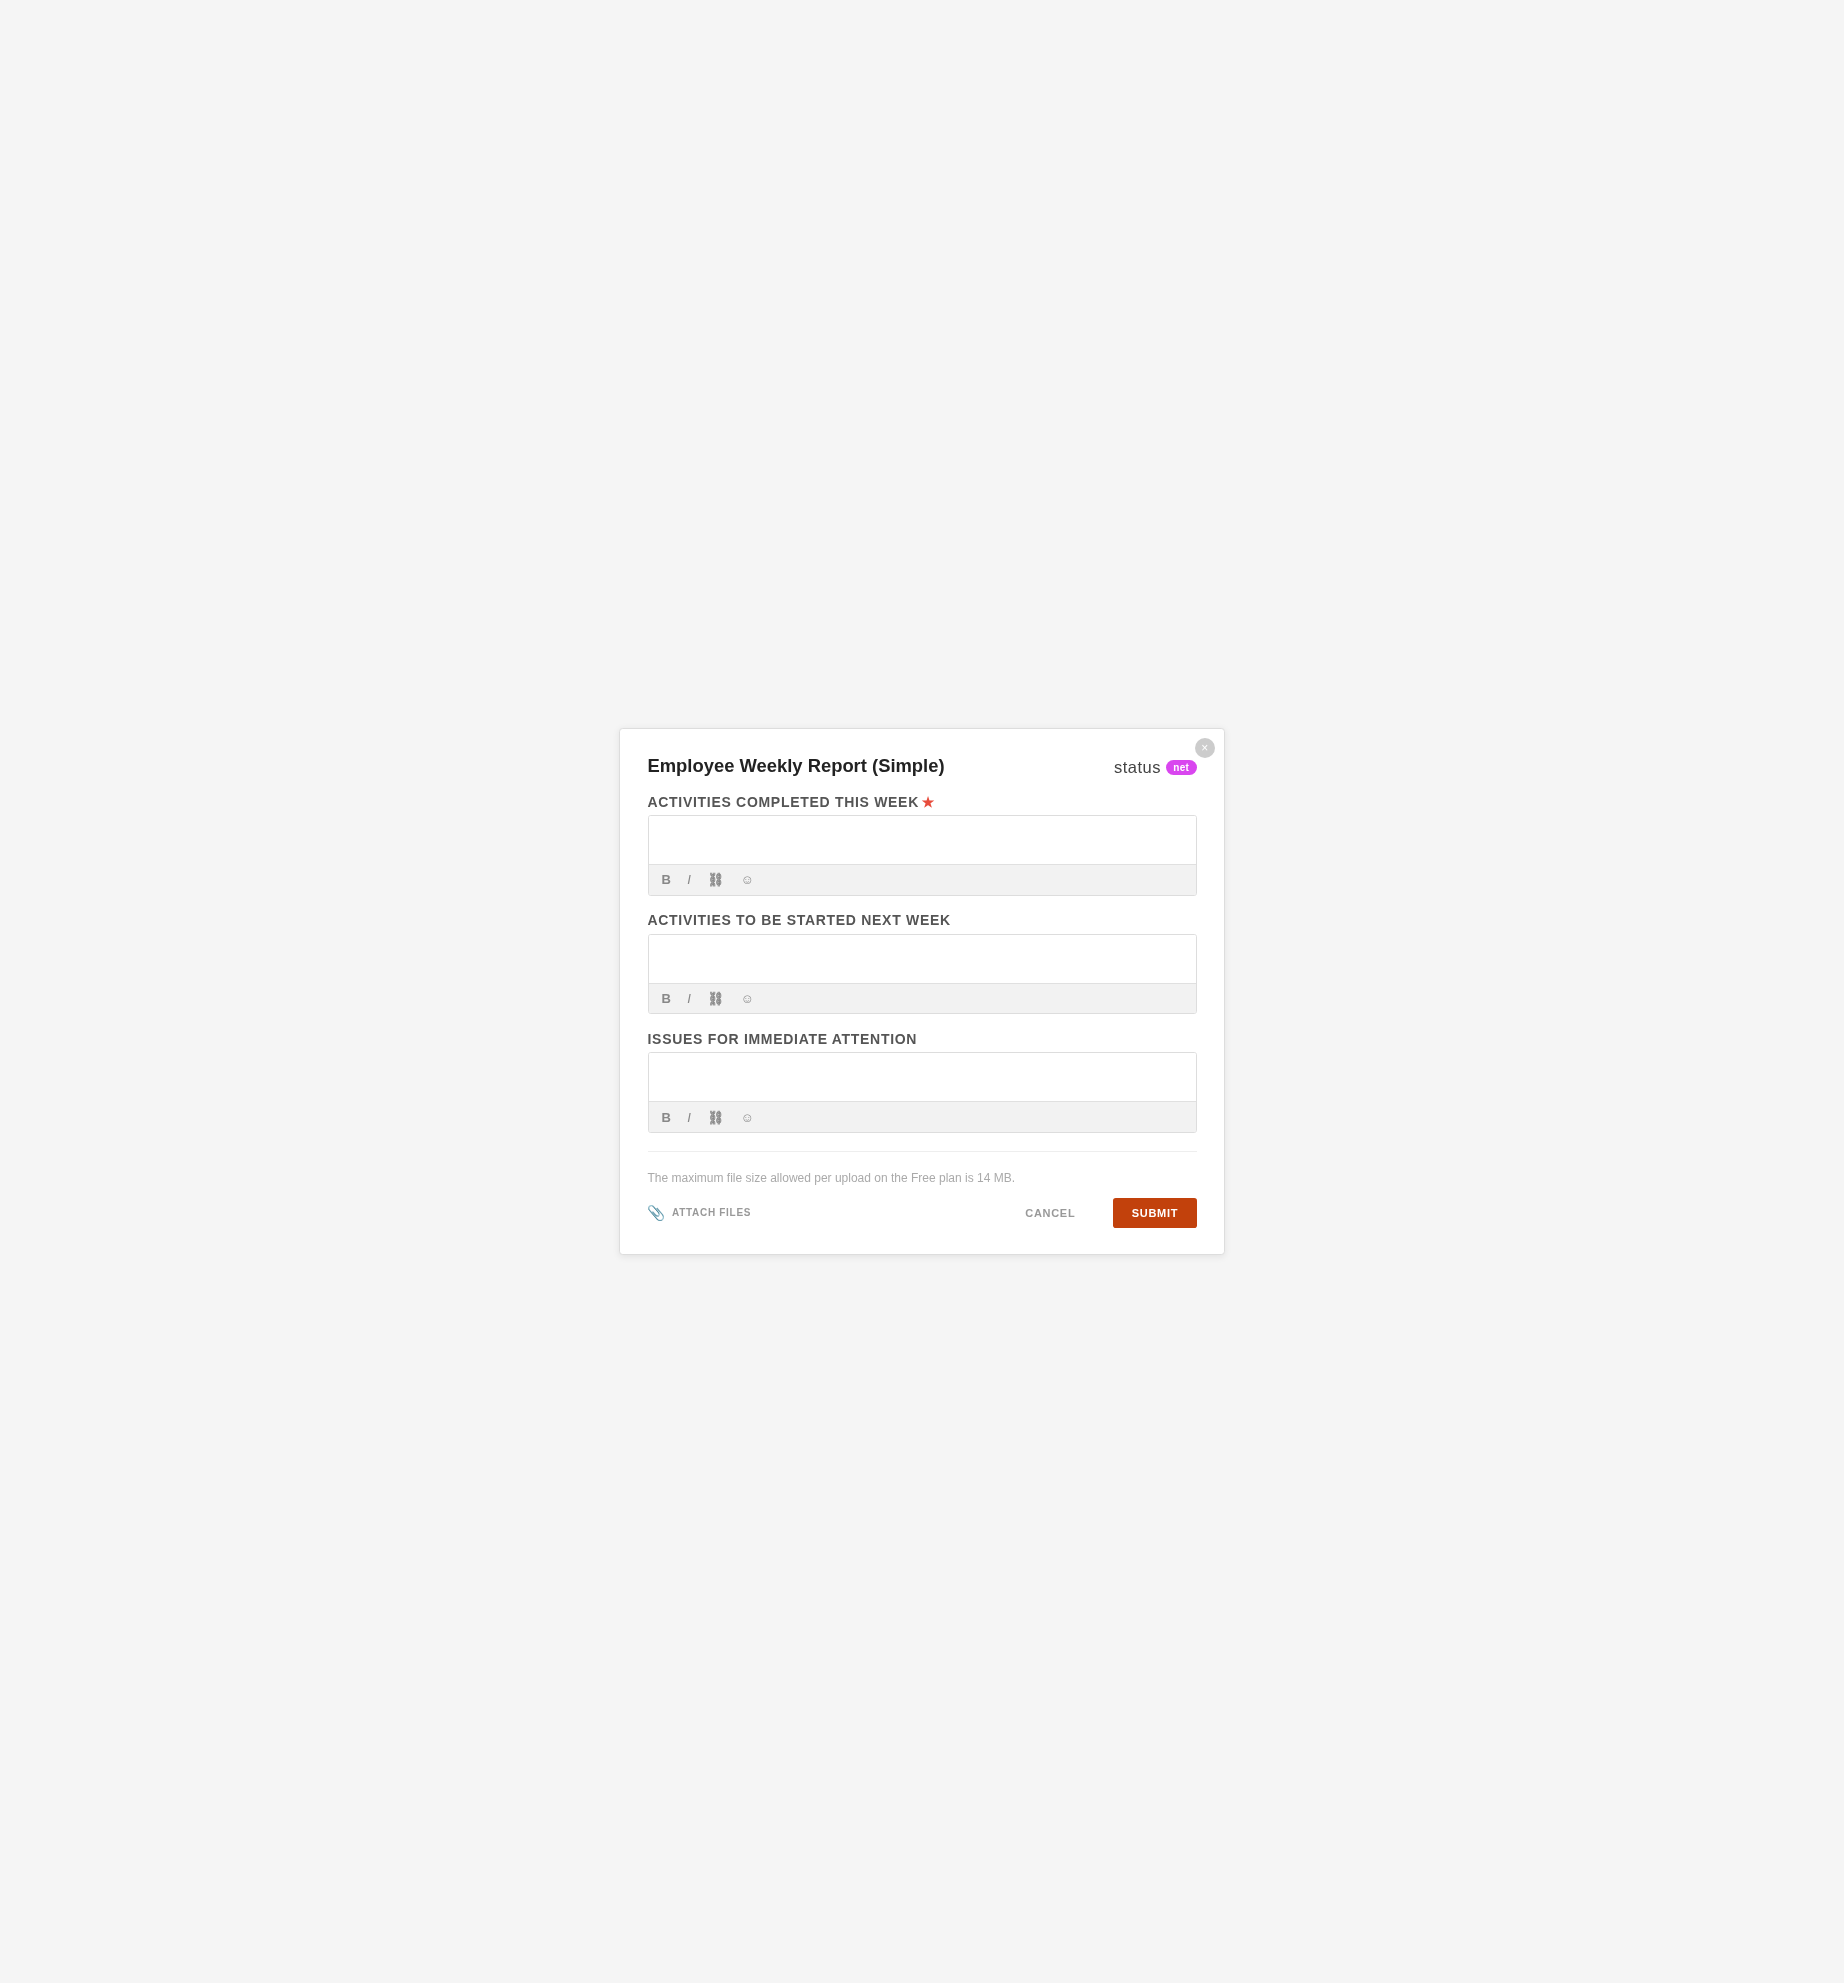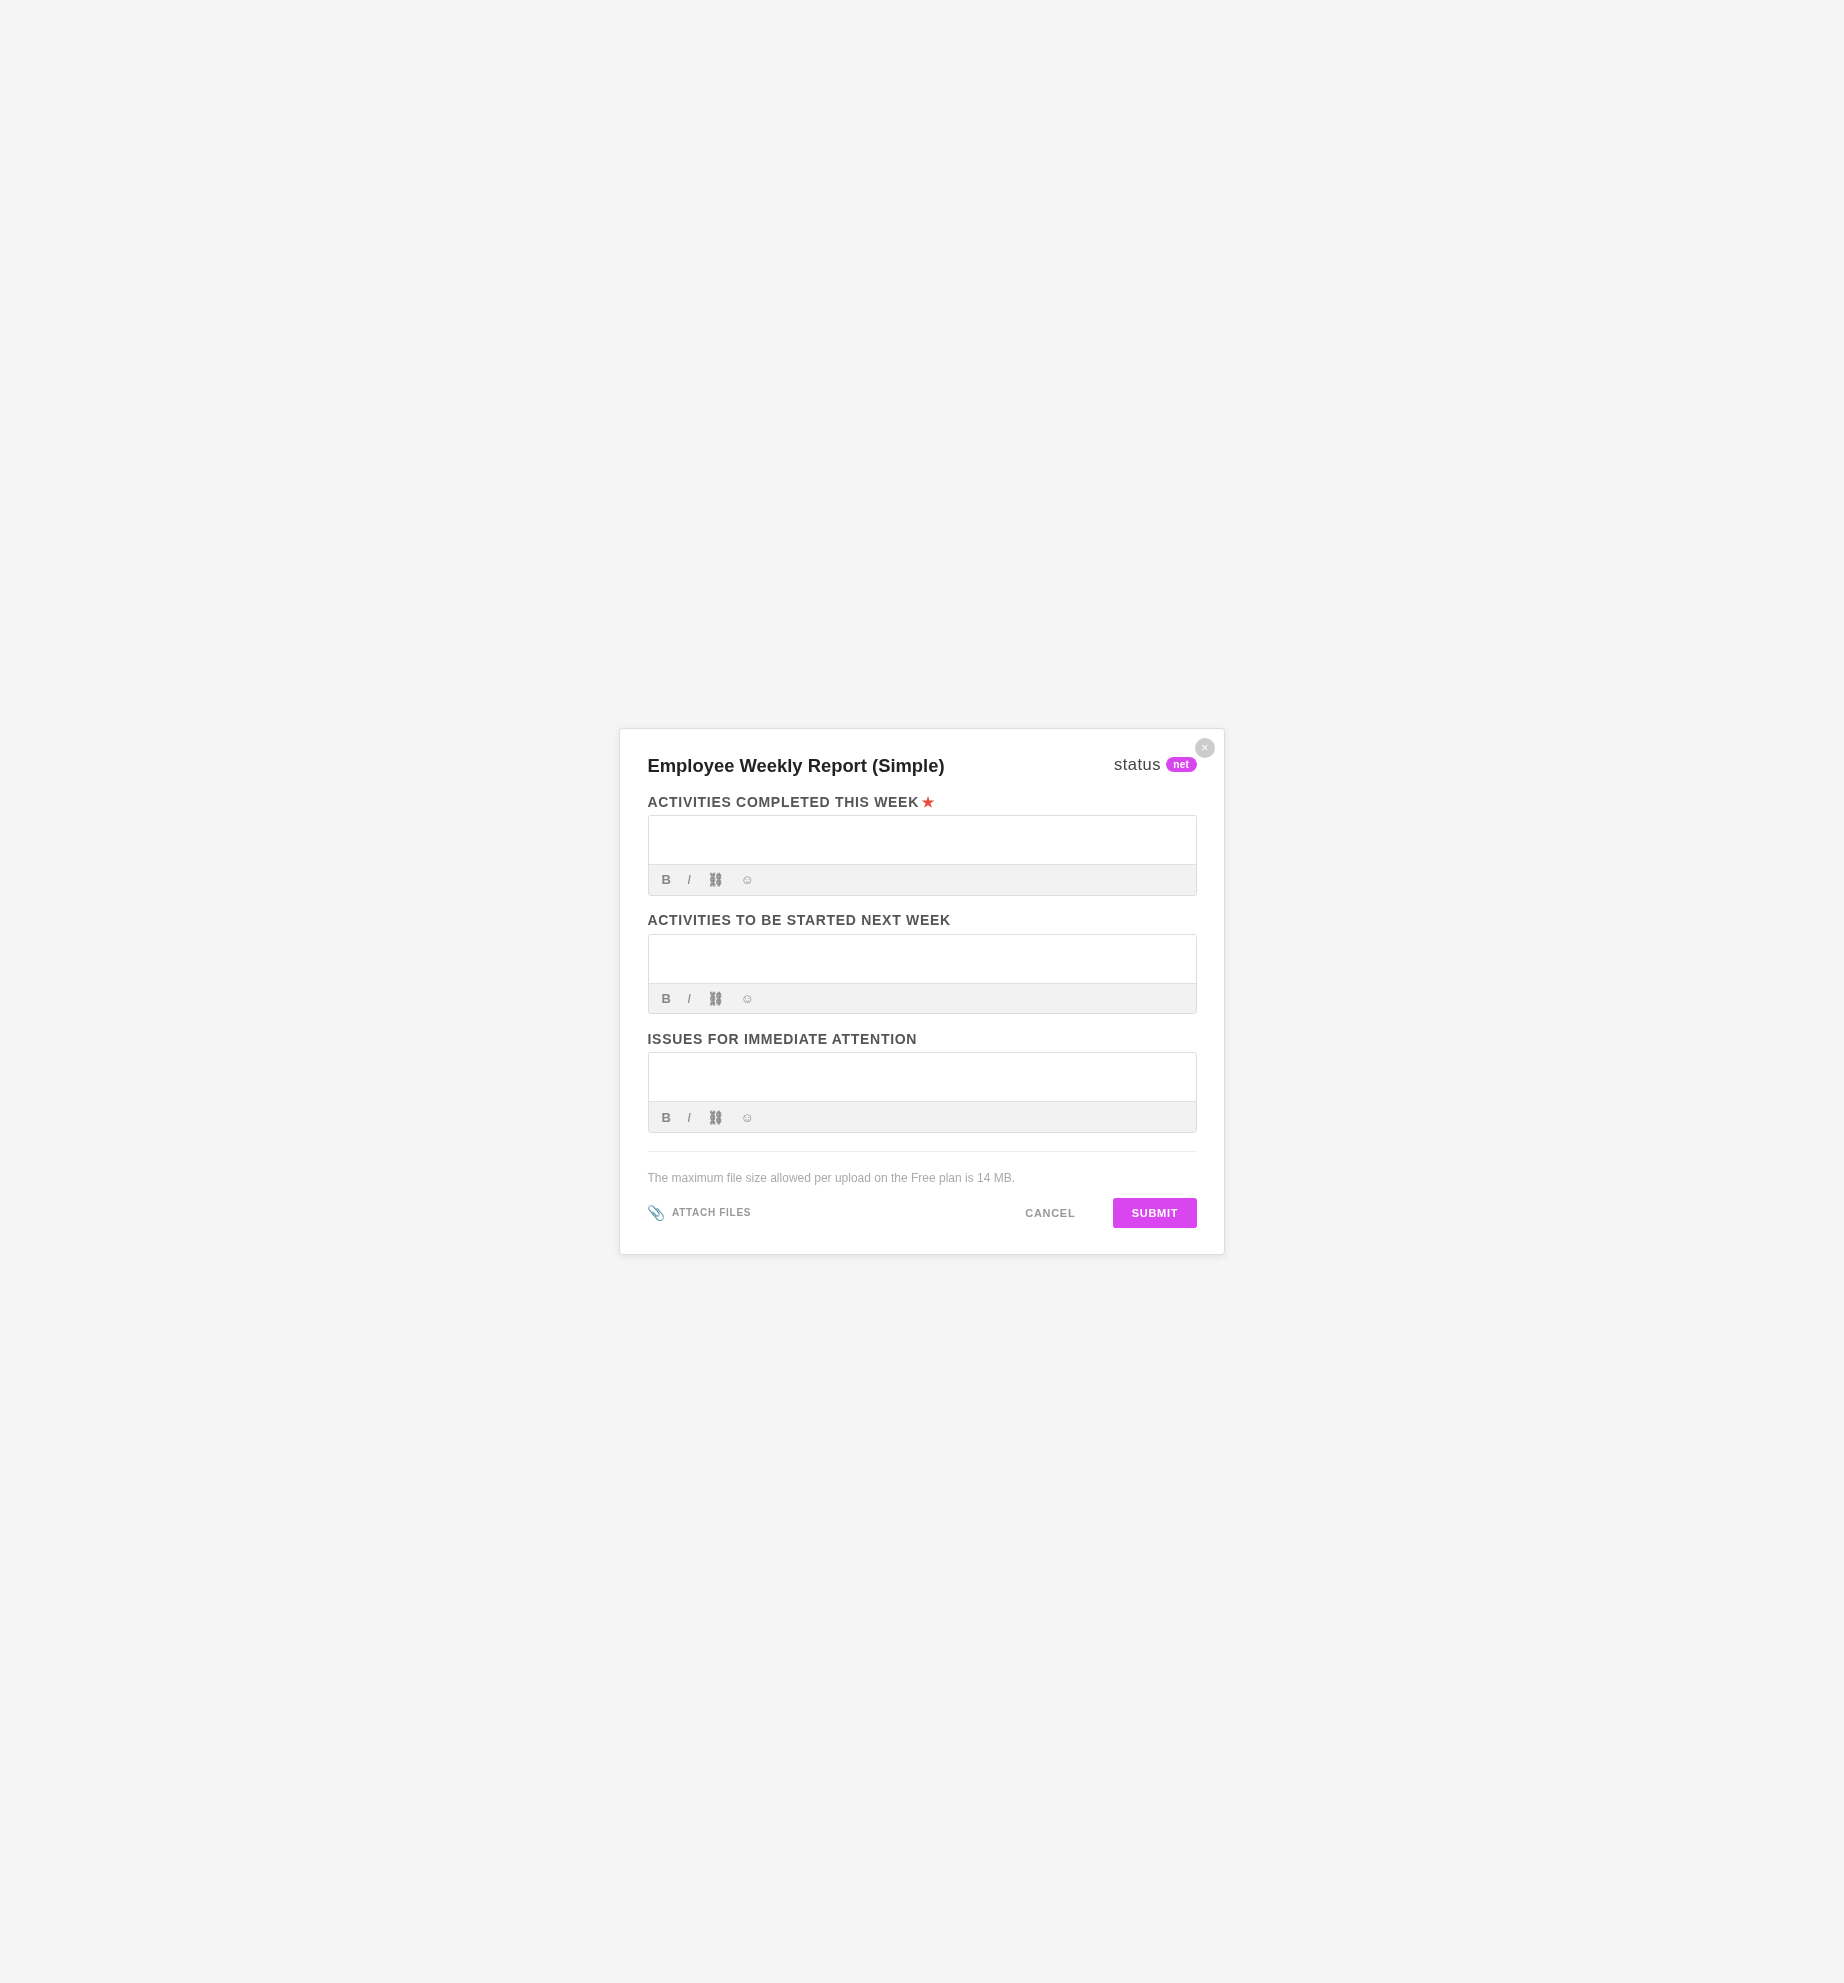--- a/index.html
+++ b/index.html
@@ -29,21 +29,21 @@
       border-radius: 3.7px;
       width: 606px;
       position: relative;
       padding: 26px 27.5px 26px 27.5px;
       box-shadow: 0 1.8px 7.3px rgba(0,0,0,0.08);
     }
 
     .modal-header {
       display: flex;
       justify-content: space-between;
-      align-items: flex-start;
+      align-items: flex-end;
       margin-bottom: 14.7px;
     }
 
     .modal-title {
       font-size: 18.4px;
       font-weight: 700;
       color: #222;
     }
 
     .brand {
@@ -262,21 +262,21 @@
       cursor: pointer;
       font-size: 11px;
       font-weight: 700;
       letter-spacing: 0.7px;
       color: #999;
       text-transform: uppercase;
       padding: 7.3px 11px;
     }
 
     .submit-btn {
-      background: #d946ef;
+      background: #c2410c;
       color: #fff;
       border: none;
       border-radius: 2.8px;
       font-size: 11px;
       font-weight: 700;
       letter-spacing: 0.7px;
       padding: 9.2px 18.4px;
       cursor: pointer;
       text-transform: uppercase;
     }

